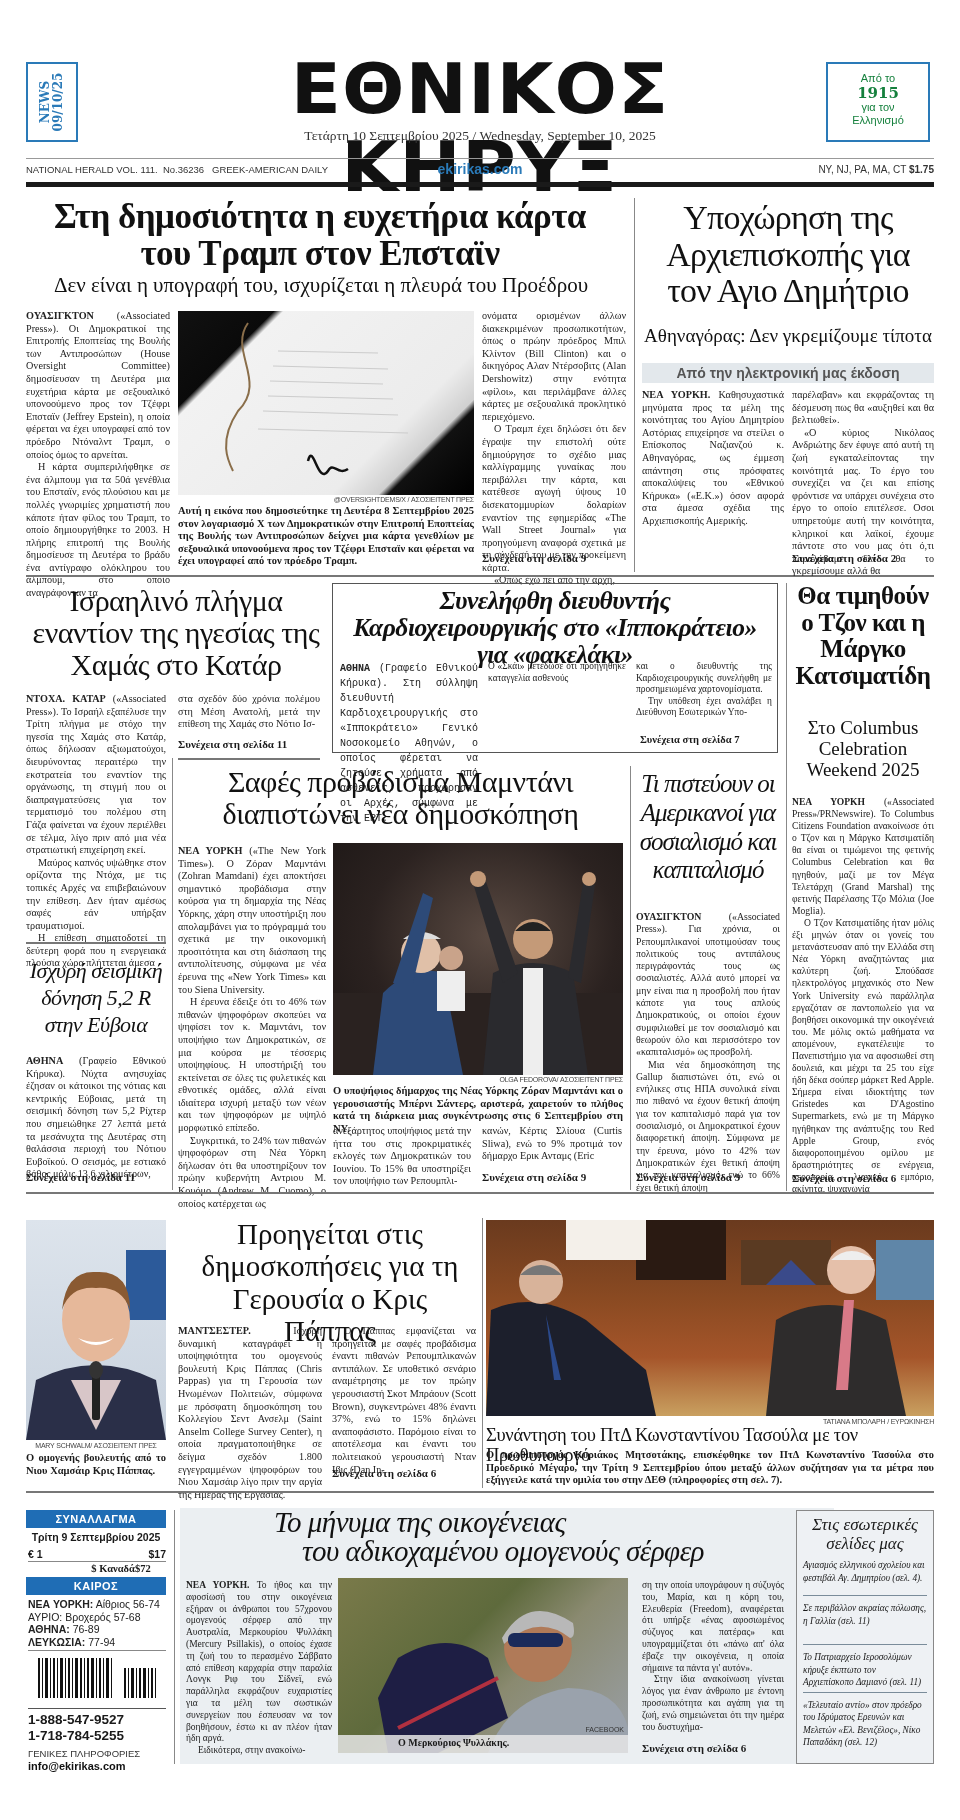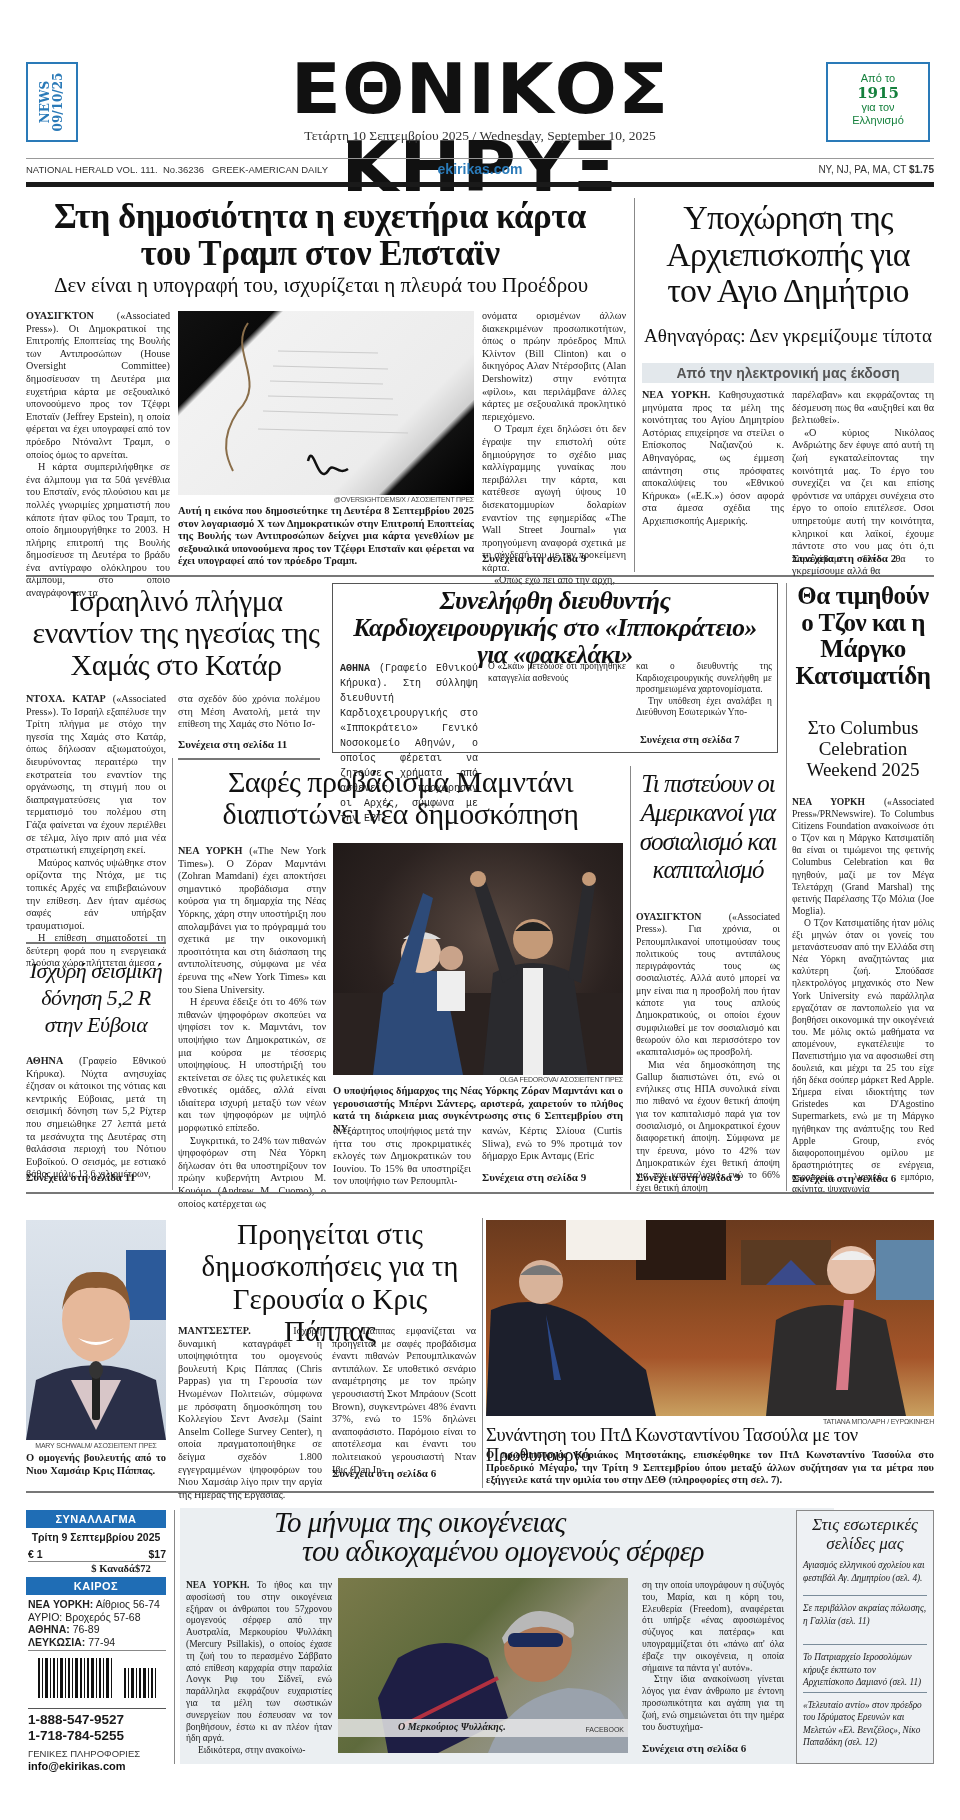--- a/index.html
+++ b/index.html
@@ -307,21 +307,21 @@
 </div>
 <div class="photo" style="left:338px;top:1578px;width:290px;height:175px;background:linear-gradient(135deg,#7a7a4a 0%,#5e6a3c 40%,#8a8a70 60%,#9aa0a8 100%);">
   <svg width="290" height="175" viewBox="0 0 290 175">
     <path d="M40 120 L60 80 Q110 50 150 80 L170 140 L100 175 L50 175 Z" fill="#1e1e44"></path>
     <path d="M60 150 L160 100" stroke="#b03040" stroke-width="4"></path>
     <path d="M150 175 Q170 120 230 110 Q280 110 290 150 L290 175 Z" fill="#9aa2ac"></path>
     <circle cx="200" cy="70" r="34" fill="#b07a58"></circle>
     <path d="M164 60 Q190 15 235 45 Q238 60 232 60 Q200 35 166 66 Z" fill="#b8b8b8"></path>
     <rect x="170" y="55" width="55" height="14" rx="6" fill="#1a2a5a"></rect>
   </svg>
-  <div class="abs" style="left:0;bottom:16px;width:319px;height:18px;background:rgba(230,230,230,0.85);font-style:italic;">
+  <div class="abs" style="left:0;bottom:0;width:319px;height:18px;background:rgba(230,230,230,0.85);">
     <span style="position:absolute;left:60px;top:2px;font-family:'Liberation Serif',serif;font-weight:bold;font-size:10px;">Ο Μερκούριος Ψυλλάκης.</span>
   </div>
   <span class="abs" style="right:4px;bottom:20px;font-family:'Liberation Sans',sans-serif;font-size:7px;color:#333;">FACEBOOK</span>
 </div>
 <div class="abs txt" style="left:642px;top:1580px;width:142px;font-size:9.5px;line-height:11.8px;">
   <p>ση την οποία υπογράφουν η σύζυγός του, Μαρία, και η κόρη του, Ελευθερία (Freedom), αναφέρεται ότι υπήρξε «ένας αφοσιωμένος σύζυγος και πατέρας» και υπογραμμίζεται ότι «πάνω απ' όλα έβαζε την οικογένεια, η οποία σήμαινε τα πάντα γι' αυτόν».</p>
   <p>Στην ίδια ανακοίνωση γίνεται λόγος για έναν άνθρωπο με έντονη προσωπικότητα και αγάπη για τη ζωή, ενώ σημειώνεται ότι την ημέρα του δυστυχήμα-</p>
 </div>
 <div class="abs cont" style="left:642px;top:1742px;">Συνέχεια στη σελίδα 6</div>
 

